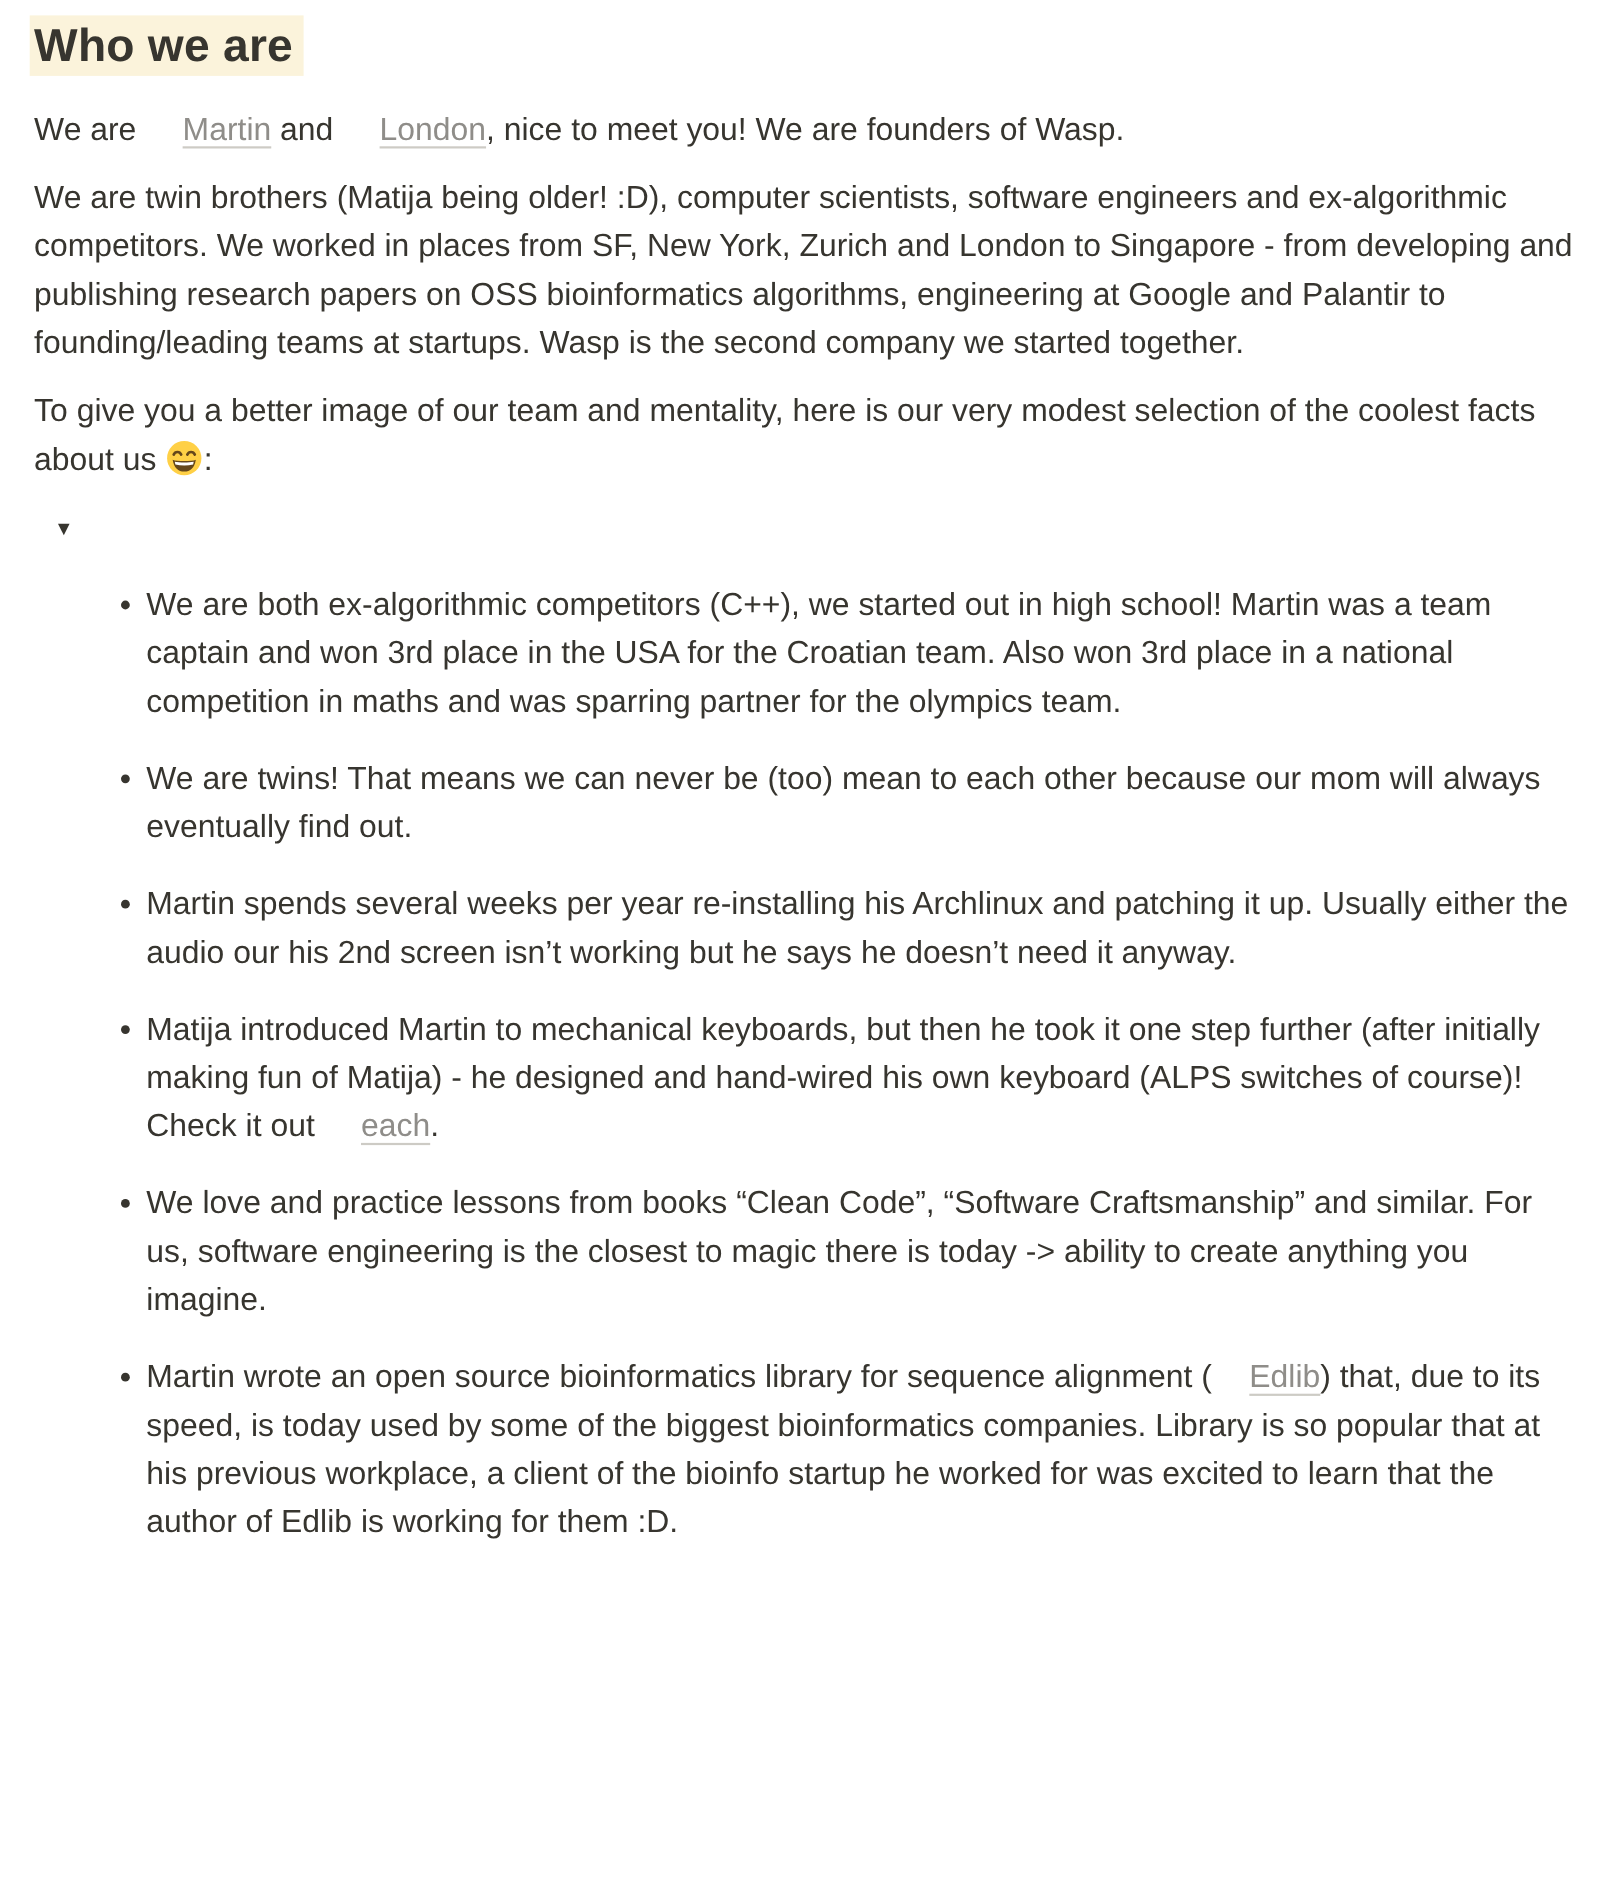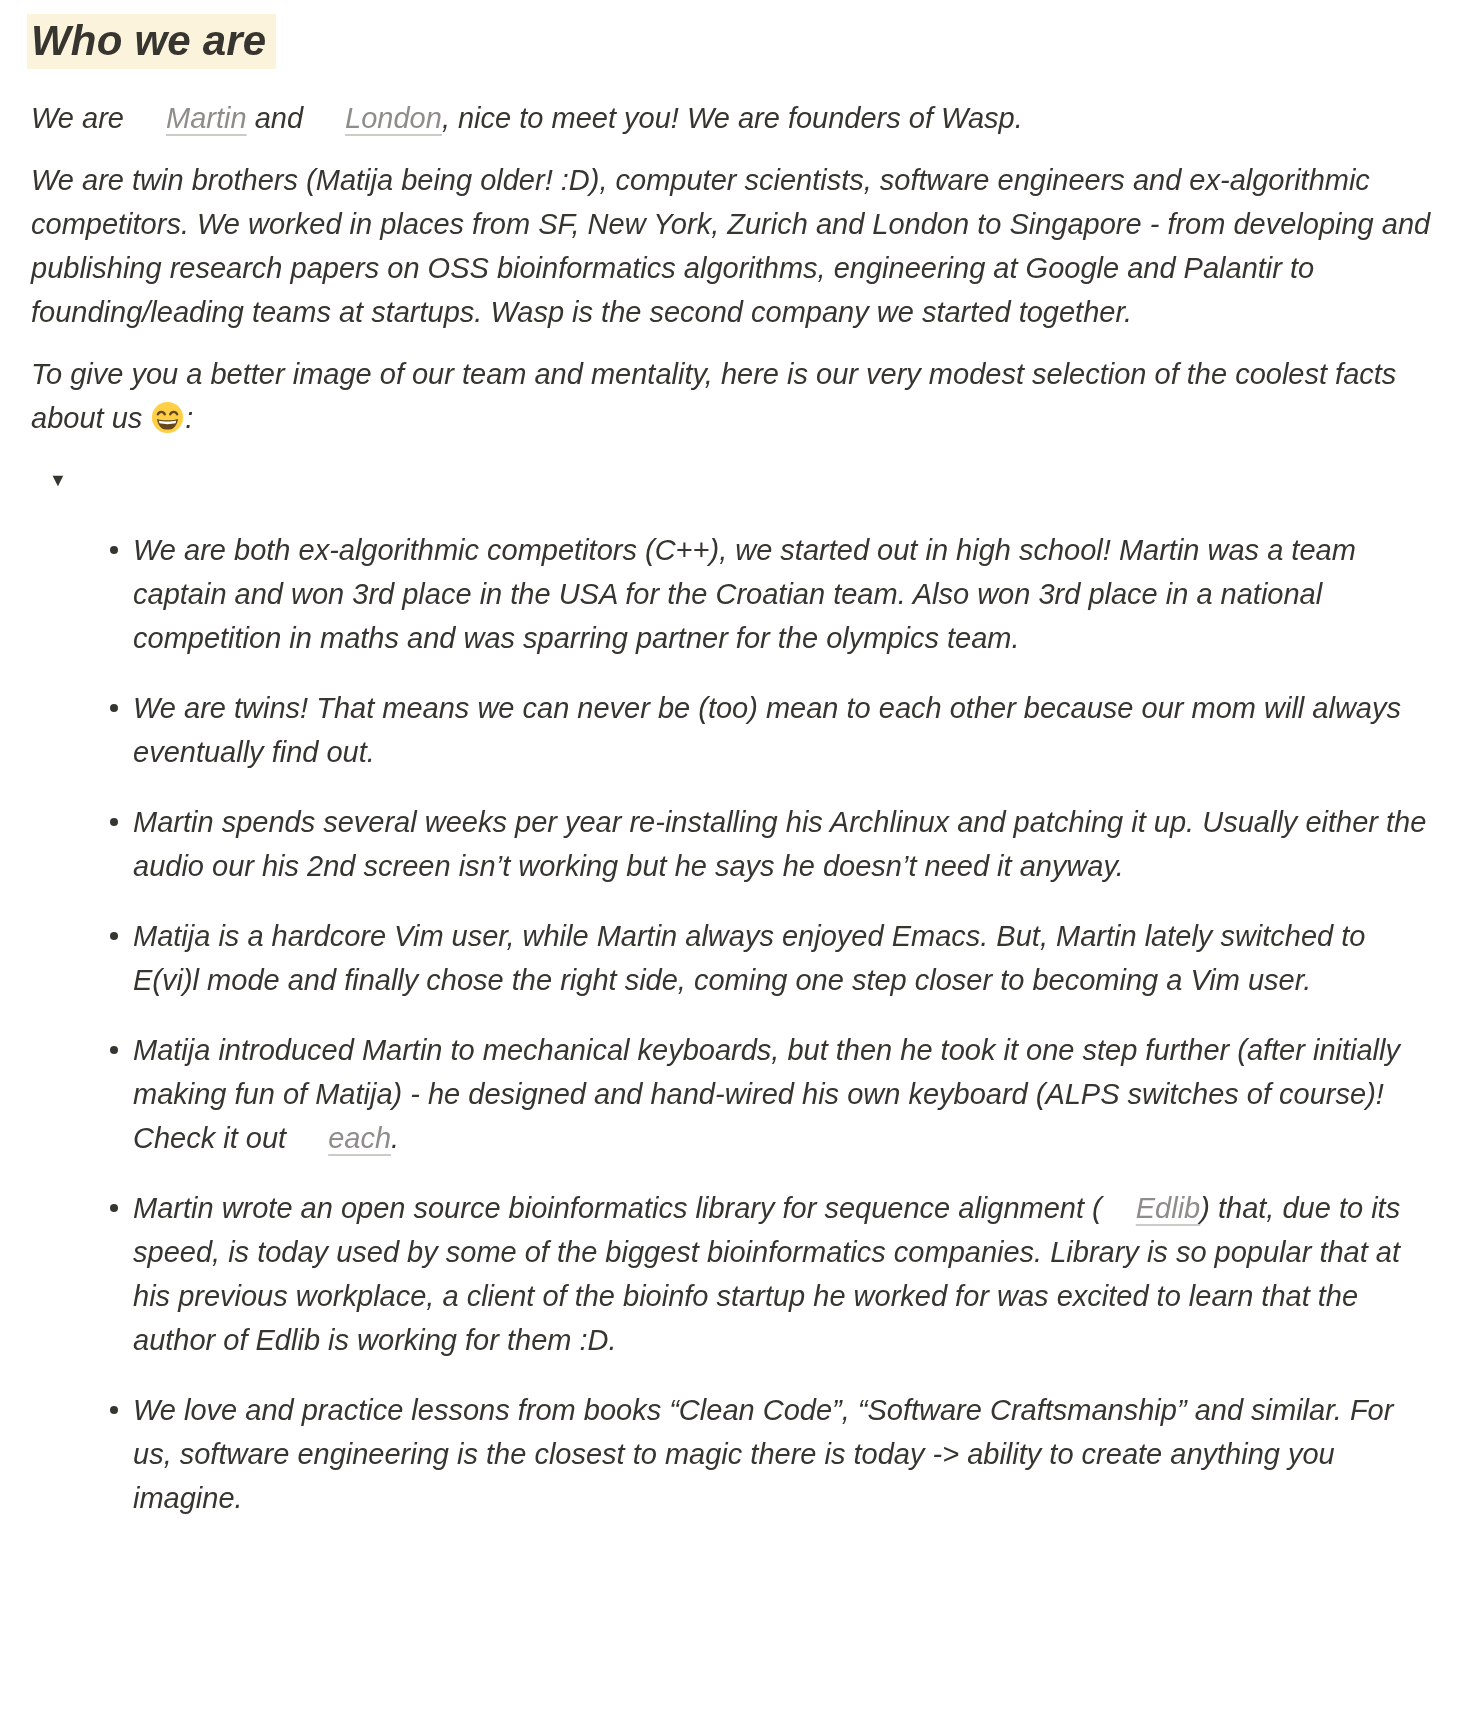--- a/index.html
+++ b/index.html
@@ -6,21 +6,21 @@
   body {
     width: 1464px;
     min-height: 1710px;
     box-sizing: border-box;
     background: #ffffff;
     color: #37352f;
     font-family: "Liberation Sans", sans-serif;
     font-size: 29px;
     line-height: 44px;
   }
-  main { padding: 12px 30px 30px 31px; font-style: italic; }
+  main { padding: 12px 30px 30px 31px; }
 
   h1 {
     margin: 2px 0 28px 0;
     font-size: 42px;
     line-height: 54px;
     font-weight: 700;
     letter-spacing: 0.2px;
   }
   .hl {
     background: #fbf3db;
@@ -109,22 +109,21 @@
     <span class="tri">▼</span>
   </div>
 
   <ul class="facts">
     <li><span>We are both ex-algorithmic competitors (C++), we started out in high school! Martin was a team captain and won 3rd place in the USA for the Croatian team. Also won 3rd place in a national competition in maths and was sparring partner for the olympics team.</span></li>
 
     <li><span>We are twins! That means we can never be (too) mean to each other because our mom will always eventually find out.</span></li>
 
     <li><span>Martin spends several weeks per year re-installing his Archlinux and patching it up. Usually either the audio our his 2nd screen isn’t working but he says he doesn’t need it anyway.</span></li>
 
-    <li><span>Matija is a hardcore Vim user, while Martin always enjoyed Emacs. But, Martin lately switched to E(vi)l mode and finally chose the right side, coming one step closer to becoming a Vim user.</span></li>
 
     <li><span>Matija introduced Martin to mechanical keyboards, but then he took it one step further (after initially making fun of Matija) - he designed and hand-wired his own keyboard (ALPS switches of course)! Check it out </span><a class="link">each</a><span>.</span></li>
 
+    <li><span>We love and practice lessons from books “Clean Code”, “Software Craftsmanship” and similar. For us, software engineering is the closest to magic there is today -&gt; ability to create anything you imagine.</span></li>
+
     <li><span>Martin wrote an open source bioinformatics library for sequence alignment (</span><a class="link">Edlib</a><span>) that, due to its speed, is today used by some of the biggest bioinformatics companies. Library is so popular that at his previous workplace, a client of the bioinfo startup he worked for was excited to learn that the author of Edlib is working for them :D.</span></li>
-
-    <li><span>We love and practice lessons from books “Clean Code”, “Software Craftsmanship” and similar. For us, software engineering is the closest to magic there is today -&gt; ability to create anything you imagine.</span></li>
   </ul>
 
 </main>
 
 </body></html>

